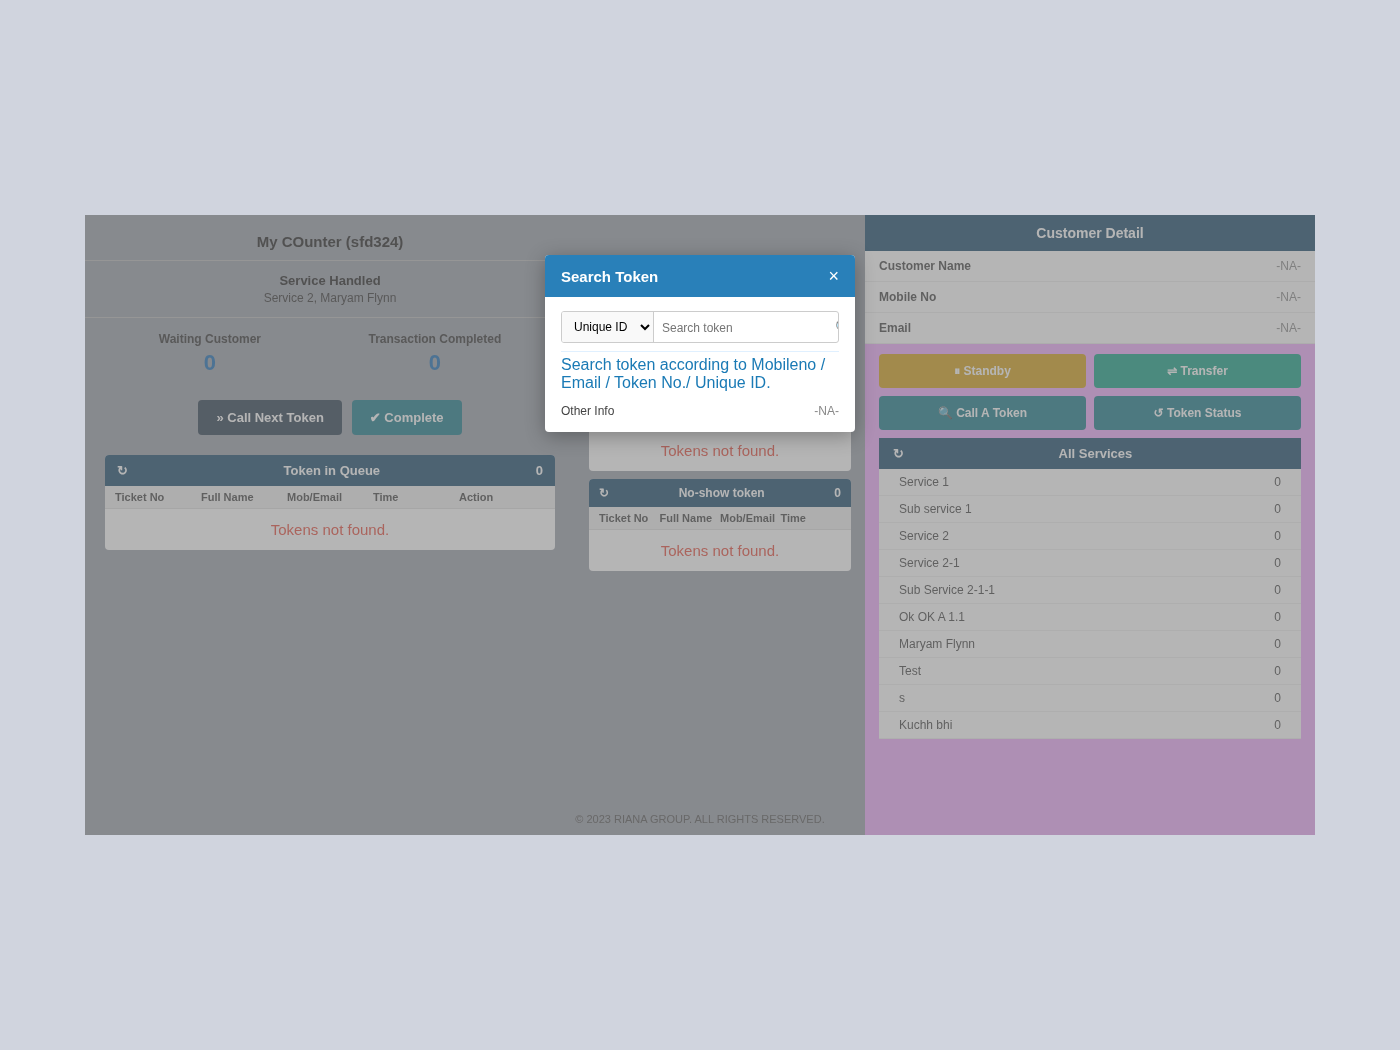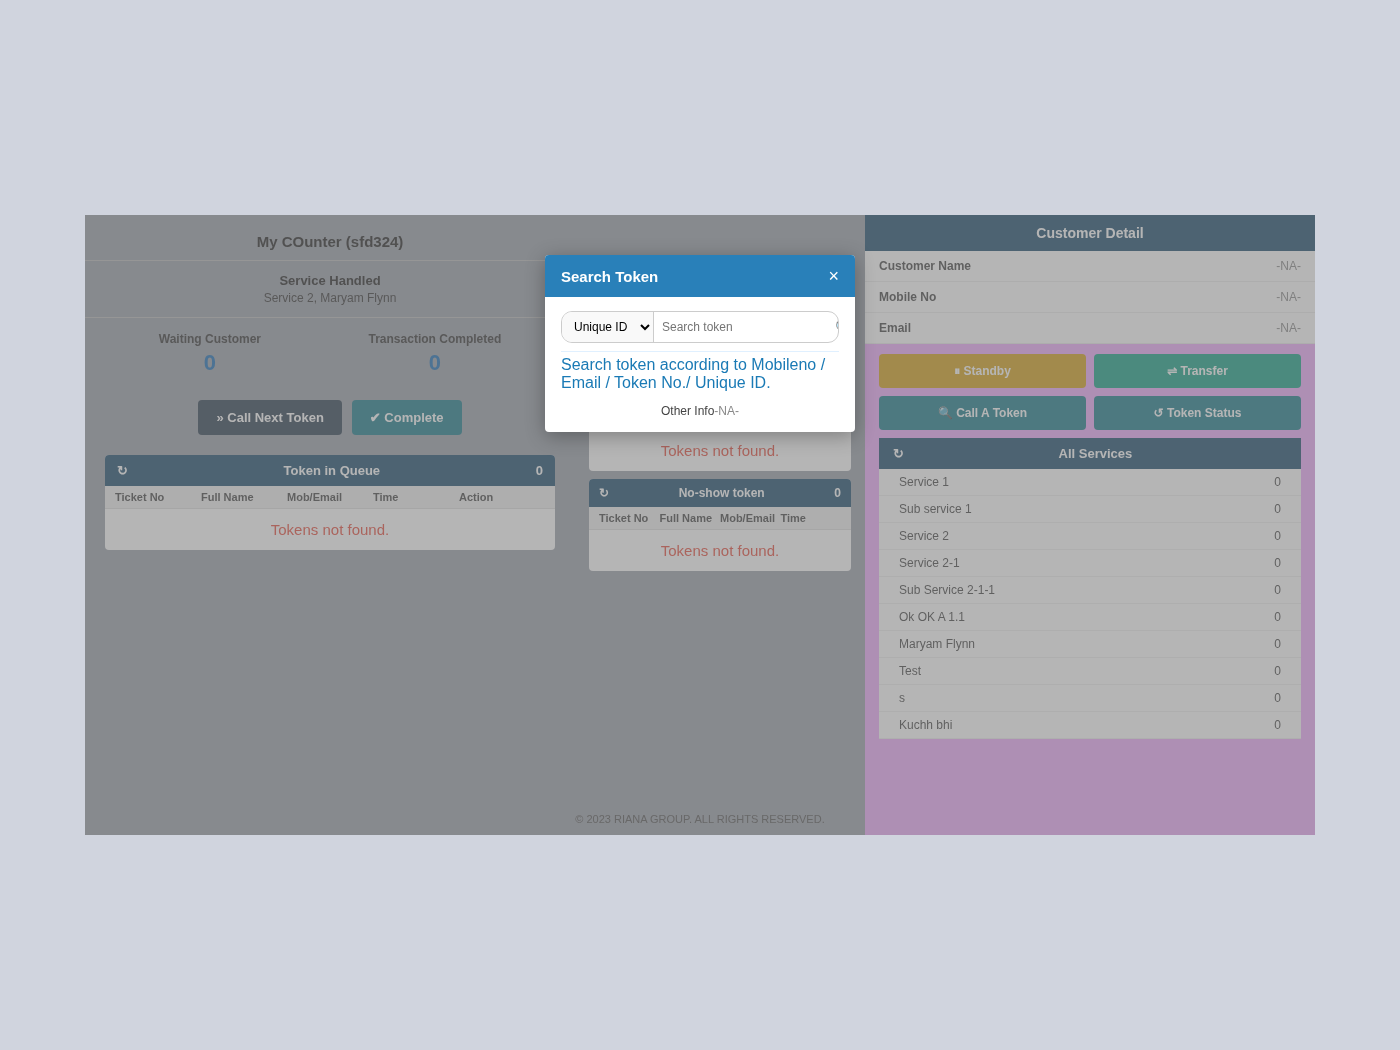--- a/index.html
+++ b/index.html
@@ -222,23 +222,24 @@
       font-size: 18px;
       cursor: pointer;
       line-height: 1;
     }
     .modal-body {
       padding: 14px 16px;
     }
     .search-row {
       display: flex;
       border: 1px solid #ccc;
-      border-radius: 11px;
+      border-radius: 3px;
       overflow: hidden;
       margin-bottom: 8px;
+      align-items: flex-end;
     }
     .search-select {
       border: none;
       border-right: 1px solid #ccc;
       padding: 7px 8px;
       font-size: 12px;
       background: #f9f9f9;
       cursor: pointer;
       outline: none;
     }
@@ -260,21 +261,21 @@
     .search-hint {
       font-size: 16px;
       color: #1a7ab5;
       text-align: left;
       padding: 4px 0;
       border-top: 1px solid #e0f0ff;
       margin-top: 4px;
     }
     .other-info-row {
       display: flex;
-      justify-content: center;
+      justify-content: space-between;
       font-size: 12px;
       padding: 8px 0 0;
       color: #444;
     }
     .other-info-row .val { color: #888; }
     
     .footer {
       position: absolute;
       bottom: 10px;
       left: 0; right: 0;

